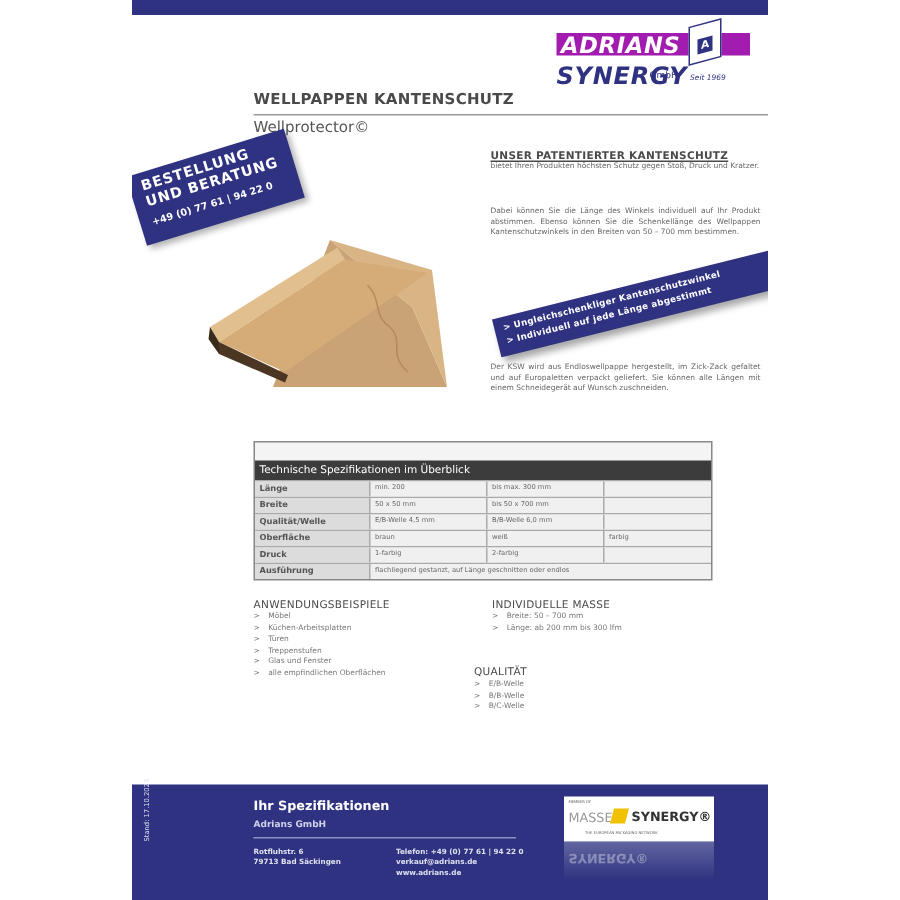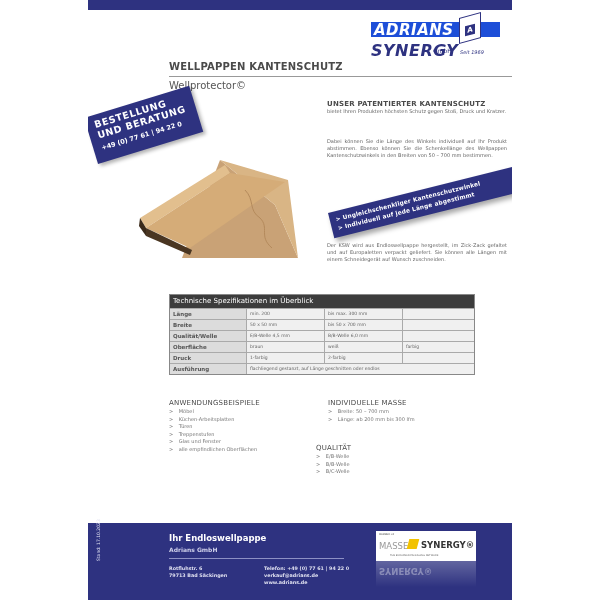--- a/index.html
+++ b/index.html
@@ -5,21 +5,21 @@
   * { box-sizing: border-box; margin: 0; padding: 0; }
   html, body { width: 600px; height: 600px; background: #ffffff; overflow: hidden; }
   body { font-family: "DejaVu Sans", sans-serif; color: #555; position: relative; }
 
   .page { position: absolute; left: 88px; top: 0; width: 424px; height: 600px; background: #fff; overflow: hidden; }
 
   .topbar { position: absolute; left: 0; top: 0; width: 424px; height: 10px; background: #2e3280; }
 
   
   .logo { position: absolute; left: 283px; top: 14px; width: 140px; height: 50px; }
-  .logo .l1 { position: absolute; left: 0; top: 8px; width: 129px; height: 15px; background: #1d4ed8; }
+  .logo .l1 { position: absolute; left: 0; top: 8px; width: 129px; height: 15px; background: #a21caf; }
   .logo .l1 span { position: absolute; left: 3px; top: -1px; font: italic bold 15px "DejaVu Sans", sans-serif; color: #fff; letter-spacing: 0.5px; }
   .logo .l2 { position: absolute; left: 0; top: 27px; font: italic bold 16px "DejaVu Sans", sans-serif; color: #2e3280; letter-spacing: 0.5px; }
   .logo .gmbh { position: absolute; left: 62px; top: 33px; font: 6px "DejaVu Sans", sans-serif; color: #2e3280; }
   .logo .seit { position: absolute; left: 89px; top: 35px; font: italic 5px "DejaVu Sans", sans-serif; color: #2e3280; }
   .logo .box { position: absolute; left: 88px; top: 1px; width: 22px; height: 26px; border: 1.5px solid #2e3280; background: #fff; transform: skewY(-15deg); }
   .logo .box .a { position: absolute; left: 5px; top: 9px; width: 10px; height: 10px; background: #2e3280; color: #fff; font: bold 7px "DejaVu Sans", sans-serif; text-align: center; line-height: 10px; }
 
   .title { position: absolute; left: 81px; top: 61px; font: bold 10px "DejaVu Sans", sans-serif; color: #4a4a4a; letter-spacing: 0.2px; }
   .title-rule { position: absolute; left: 81px; top: 76px; width: 343px; height: 1px; background: #999; }
   .subtitle { position: absolute; left: 81px; top: 80px; font: 10px "DejaVu Sans", sans-serif; color: #555; }
@@ -29,35 +29,35 @@
   .order-tag .t1, .order-tag .t2 { position: absolute; left: 8px; font: bold 9.5px "DejaVu Sans", sans-serif; color: #fff; letter-spacing: 0.6px; white-space: nowrap; }
   .order-tag .t1 { top: 4px; }
   .order-tag .t2 { top: 15px; }
   .order-tag .ph { position: absolute; left: 8px; top: 30px; font: bold 6.5px "DejaVu Sans", sans-serif; color: #fff; white-space: nowrap; }
 
   
   .product { position: absolute; left: 32px; top: 140px; width: 200px; height: 120px; }
 
   
   .rc { position: absolute; left: 239px; width: 180px; }
-  .rc h3 { font: bold 7px "DejaVu Sans", sans-serif; color: #4a4a4a; letter-spacing: 0.2px; }
+  .rc h3 { font: bold 7px "DejaVu Sans", sans-serif; color: #4a4a4a; letter-spacing: 0.2px; text-decoration: underline; }
   .rc p { font: 5px/7px "DejaVu Sans", sans-serif; color: #666; text-align: justify; }
   .rc1 { top: 100px; }
   .rc2 { top: 138px; }
   .rc3 { top: 242px; }
 
   
   .feat-banner { position: absolute; left: 240px; top: 213px; width: 200px; height: 26px; background: #2e3280; transform: rotate(-14deg); transform-origin: left top; box-shadow: 2px 4px 5px rgba(0,0,0,0.35); }
   .feat-banner div { position: absolute; left: 6px; font: bold 5.8px "DejaVu Sans", sans-serif; color: #fff; white-space: nowrap; letter-spacing: 0.2px; }
   .feat-banner .f1 { top: 5px; }
   .feat-banner .f2 { top: 14px; }
 
   
   .spec { position: absolute; left: 81px; top: 294px; width: 306px; border: 1px solid #888; background: #f4f4f4; }
-  .spec .head { height: 13px; background: #3c3c3c; color: #fff; font: 7px/13px "DejaVu Sans", sans-serif; padding-left: 3px; }
+  .spec .head { height: 13px; background: #3c3c3c; color: #fff; font: 7px/13px "DejaVu Sans", sans-serif; padding-left: 3px; margin-top: 12px; }
   .spec .row { display: flex; height: 11px; border-top: 1px solid #aaa; }
   .spec .row div { font: 4.5px/10px "DejaVu Sans", sans-serif; color: #666; padding-left: 3px; border-left: 1px solid #aaa; background: #f0f0f0; white-space: nowrap; overflow: hidden; }
   .spec .row .lbl { width: 76px; border-left: none; background: #dcdcdc; font: bold 5.5px/10px "DejaVu Sans", sans-serif; color: #555; }
   .spec .row .c1 { width: 78px; }
   .spec .row .c2 { width: 78px; }
   .spec .row .c3 { flex: 1; }
   .spec .row .wide { flex: 1; }
 
   
   .blk { position: absolute; }
@@ -203,21 +203,21 @@
     <h4>QUALITÄT</h4>
     <ul>
       <li>E/B-Welle</li>
       <li>B/B-Welle</li>
       <li>B/C-Welle</li>
     </ul>
   </div>
 
   <div class="footer">
     <div class="stand">Stand: 17.10.2023</div>
-    <div class="f-title">Ihr Endloswellpappe</div>
+    <div class="f-title">Ihr Spezifikationen</div>
     <div class="f-company">Adrians GmbH</div>
     <div class="f-rule"></div>
     <div class="f-addr">
       <div>Rotfluhstr. 6</div>
       <div>79713 Bad Säckingen</div>
     </div>
     <div class="f-contact">
       <div>Telefon: +49 (0) 77 61  |  94 22 0</div>
       <div>verkauf@adrians.de</div>
       <div>www.adrians.de</div>

